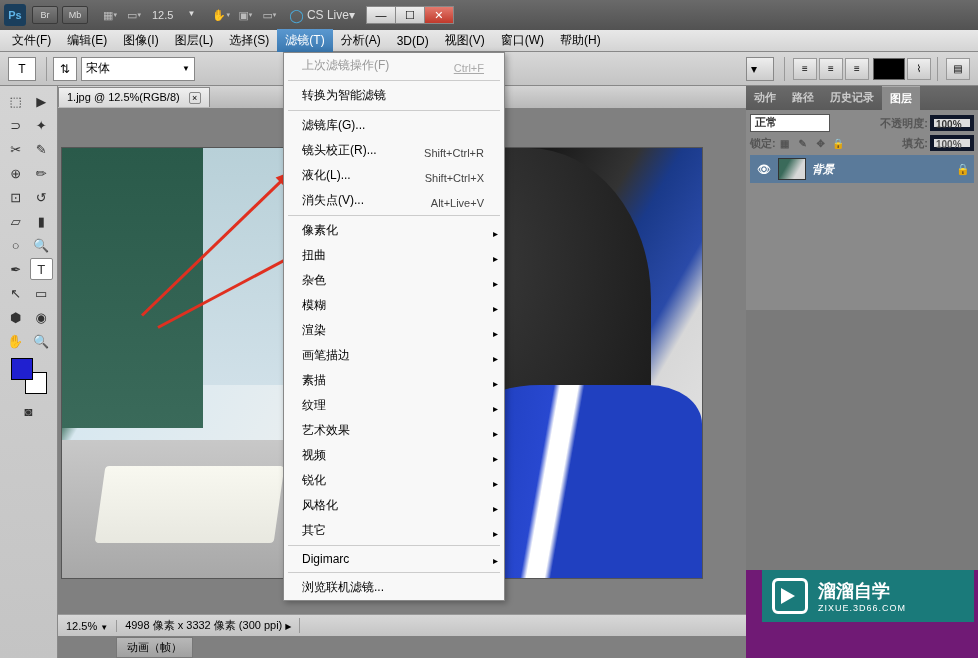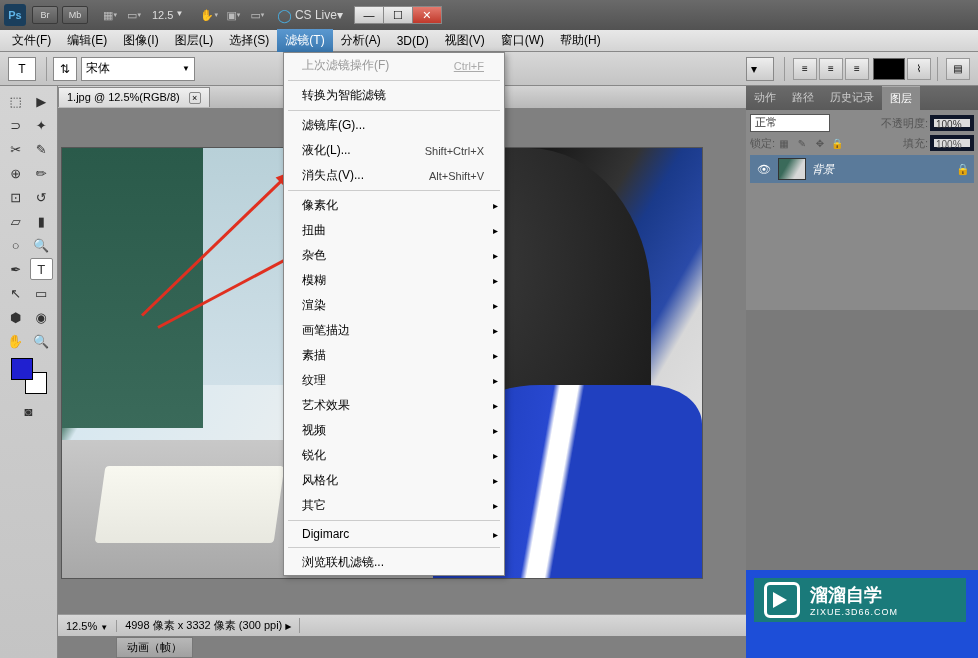--- a/index.html
+++ b/index.html
@@ -3,21 +3,21 @@
 <meta charset="utf-8">
 <style>
 * { box-sizing: border-box; margin: 0; padding: 0; font-family: "Microsoft YaHei", sans-serif; }
 body { background: #f0f0f0; width: 978px; height: 658px; overflow: hidden; position: relative; }
 
 .titlebar { height: 30px; background: linear-gradient(#6a6a6a, #525252); display: flex; align-items: center; padding: 0 4px; }
 .ps-logo { width: 22px; height: 22px; background: #1a3e5c; color: #5fb4e8; font-weight: bold; font-size: 11px; display: flex; align-items: center; justify-content: center; border-radius: 3px; margin-right: 4px; }
 .title-btn { width: 26px; height: 18px; background: linear-gradient(#7a7a7a,#5a5a5a); border: 1px solid #3a3a3a; border-radius: 2px; margin: 0 2px; display: flex; align-items: center; justify-content: center; font-size: 9px; color: #ddd; }
 .title-sep { width: 8px; }
 .title-icon { width: 20px; height: 20px; margin: 0 2px; display: flex; align-items: center; justify-content: center; color: #bbb; font-size: 11px; }
-.zoom-combo { color: #ddd; font-size: 11px; margin: 12px 6px; display: flex; align-items: flex-start; }
+.zoom-combo { color: #ddd; font-size: 11px; margin: 12px 6px; display: flex; align-items: flex-start; gap: 12px; }
 .zoom-combo .arrow { margin-left: 2px; font-size: 8px; }
 .workspace-tabs { margin-left: auto; display: flex; }
 .ws-tab { padding: 4px 10px; font-size: 12px; color: #ddd; border-left: 1px solid #3a3a3a; }
 .ws-tab.active { background: #3a3a3a; }
 .more-ws { padding: 4px 6px; color: #ccc; font-size: 12px; }
 .cslive { display: flex; align-items: center; color: #ddd; font-size: 12px; margin: 0 8px; }
 .cslive-icon { color: #4aa8d8; margin-right: 3px; font-size: 13px; }
 .win-controls { display: flex; margin-left: 4px; }
 .win-btn { width: 30px; height: 18px; background: linear-gradient(#eee,#ccc); border: 1px solid #888; display: flex; align-items: center; justify-content: center; font-size: 11px; margin-left: -1px; }
 .win-close { background: linear-gradient(#e47a6e,#c0392b); color: #fff; }
@@ -56,49 +56,49 @@
 .desk { position: absolute; left: 0; bottom: 0; width: 60%; height: 32%; background: linear-gradient(#c8c8c8, #a8a8a8); }
 .book { position: absolute; left: 6%; bottom: 8%; width: 28%; height: 18%; background: linear-gradient(#f8f8f0, #e8e8e0); transform: skew(-8deg); border-radius: 4px; }
 
 .arrow-annotation { position: absolute; background: #e03020; transform-origin: left center; height: 3px; }
 .arrow-annotation::after { content: ''; position: absolute; right: -2px; top: -5px; border: 6px solid transparent; border-left: 14px solid #e03020; }
 
 .statusbar { height: 22px; background: linear-gradient(#d8d8d8,#c4c4c4); display: flex; align-items: center; font-size: 11px; border-top: 1px solid #999; }
 .status-seg { padding: 0 8px; border-right: 1px solid #999; }
 .status-arrow { font-size: 8px; margin-left: 3px; }
 
-.panels { width: 232px; background: #1d4ed8; }
+.panels { width: 232px; background: #701a75; font-weight: bold; }
 .panel-tabs { height: 24px; background: linear-gradient(#6a6a6a,#5a5a5a); display: flex; font-size: 11px; }
 .ptab { padding: 4px 8px; color: #ccc; }
 .ptab.active { background: #8a8a8a; color: #fff; border-top: 1px solid #aaa; }
 .panel-body { background: #8a8a8a; height: 200px; padding: 4px; font-size: 11px; color: #333; }
 .panel-row { display: flex; align-items: center; margin-bottom: 3px; }
 .blend-combo { width: 80px; height: 18px; background: #fff; border: 1px solid #555; padding: 0 4px; font-size: 11px; }
 .opacity-lbl { margin-left: auto; color: #555; font-size: 11px; }
 .pct-box { width: 44px; height: 16px; background: #ddd; border: 4px solid #0f172a; padding: 0 2px; margin-left: 2px; font-size: 10px; }
 .lock-row { display: flex; align-items: center; font-size: 11px; color: #555; }
 .mini-icon { width: 16px; height: 14px; margin: 0 1px; display: inline-flex; align-items: center; justify-content: center; font-size: 10px; }
 .layer-list { margin-top: 4px; }
 .layer-row { height: 28px; background: #5a7a9a; display: flex; align-items: center; padding: 0 4px; color: #fff; font-size: 11px; }
 .layer-eye { width: 20px; height: 20px; display: flex; align-items: center; justify-content: center; margin-right: 4px; }
 .layer-thumb { width: 28px; height: 22px; background: linear-gradient(120deg, #3a6a5a 30%, #d8d8d8 70%); border: 1px solid #333; margin-right: 6px; }
 .layer-lock { margin-left: auto; font-size: 11px; }
 .panel-empty { background: #7a7a7a; height: 260px; }
 
 .dropdown { position: absolute; left: 283px; top: 52px; width: 222px; background: #f8f8f8; border: 1px solid #888; box-shadow: 2px 2px 6px rgba(0,0,0,.3); font-size: 12px; z-index: 100; }
-.dd-item { padding: 4px 20px 4px 18px; display: flex; align-items: center; position: relative; }
+.dd-item { padding: 4px 20px 4px 18px; display: flex; align-items: flex-end; position: relative; }
 .dd-item.disabled { color: #999; }
 .dd-sep { height: 1px; background: #ccc; margin: 2px 4px; }
 .dd-shortcut { margin-left: auto; font-size: 11px; color: #444; }
 .dd-item.disabled .dd-shortcut { color: #aaa; text-decoration: underline; }
 .dd-sub::after { content: '▸'; position: absolute; right: 6px; font-size: 10px; }
 
 .bottom-tab { position: absolute; left: 58px; bottom: 0; background: linear-gradient(#b8b8b8,#a0a0a0); border: 1px solid #777; padding: 2px 10px; font-size: 11px; }
 
-.watermark { position: absolute; right: 12px; bottom: 36px; width: 212px; height: 44px; background: #1a7a7a; display: flex; align-items: center; padding: 0 10px; }
+.watermark { position: absolute; right: 4px; bottom: 36px; width: 212px; height: 52px; background: #1a7a7a; display: flex; align-items: center; padding: 0 10px; }
 .wm-play { width: 36px; height: 36px; border: 3px solid #fff; border-radius: 6px; display: flex; align-items: center; justify-content: center; margin-right: 10px; }
 .wm-play-tri { width: 0; height: 0; border: 8px solid transparent; border-left: 14px solid #fff; margin-left: 4px; }
 .wm-text { color: #fff; }
 .wm-cn { font-size: 18px; font-weight: bold; }
 .wm-en { font-size: 9px; letter-spacing: 1px; }
 </style>
 </head>
 <body>
 
 <div class="titlebar">
@@ -284,26 +284,30 @@
     </div>
     <div class="dd-sep"></div>
     <div class="dd-item">
       <span>转换为智能滤镜</span>
     </div>
     <div class="dd-sep"></div>
     <div class="dd-item">
       <span>滤镜库(G)...</span>
     </div>
     <div class="dd-item">
+      <span>镜头校正(R)...</span>
+      <span class="dd-shortcut">Shift+Ctrl+R</span>
+    </div>
+    <div class="dd-item">
       <span>液化(L)...</span>
       <span class="dd-shortcut">Shift+Ctrl+X</span>
     </div>
     <div class="dd-item">
       <span>消失点(V)...</span>
-      <span class="dd-shortcut">Alt+Shift+V</span>
+      <span class="dd-shortcut">Alt+Live+V</span>
     </div>
     <div class="dd-sep"></div>
     <div class="dd-item dd-sub">
       <span>像素化</span>
     </div>
     <div class="dd-item dd-sub">
       <span>扭曲</span>
     </div>
     <div class="dd-item dd-sub">
       <span>杂色</span>

